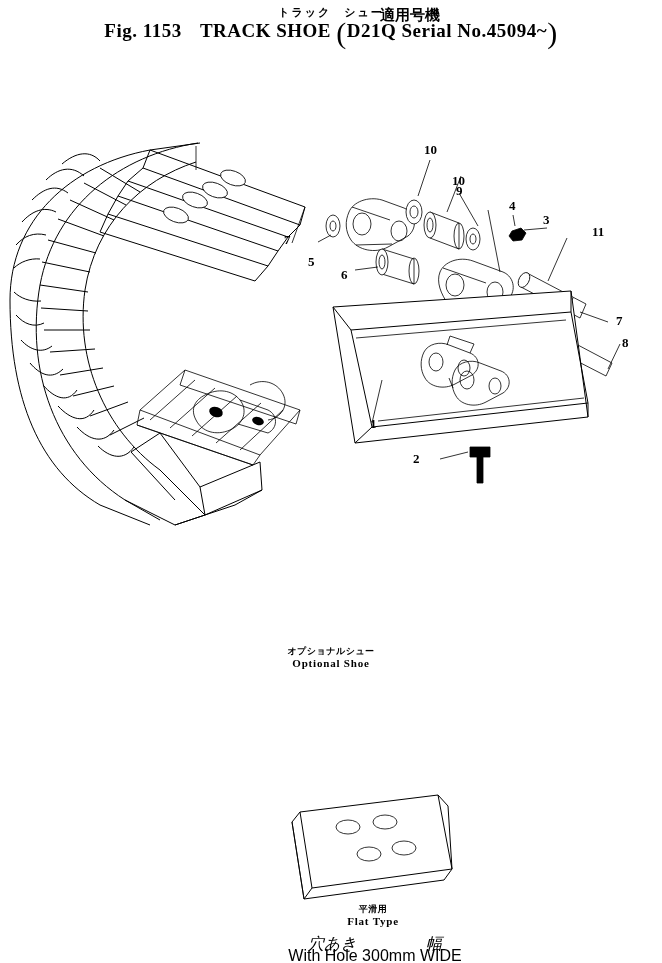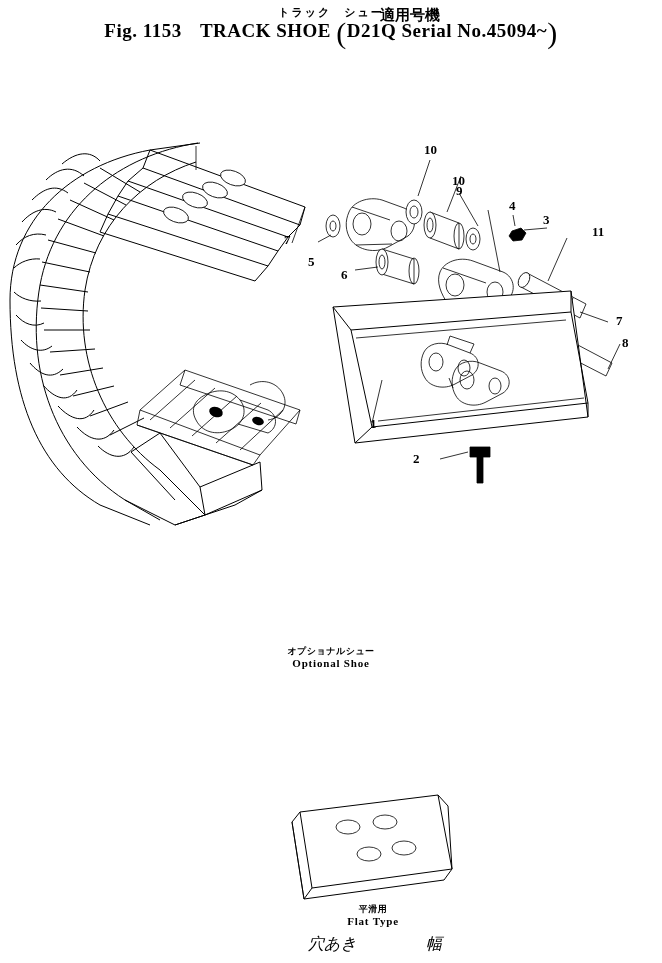--- a/index.html
+++ b/index.html
@@ -344,15 +344,16 @@
   <div class="cap" style="left:253px; top:645px; width:156px;">
     <span class="jp">オプショナルシュー</span>
     <span class="en">Optional  Shoe</span>
   </div>
 
   <div class="cap-wide" style="left:280px; top:938px; width:190px;">
     <div style="display:flex; justify-content:space-between; padding:0 28px;font-style:italic;">
       <span class="jp">穴あき</span>
       <span class="jp">幅</span>
     </div>
+    <span class="en">With  Hole  300mm  WIDE</span>
   </div>
 
 </div>
 
 </body></html>

